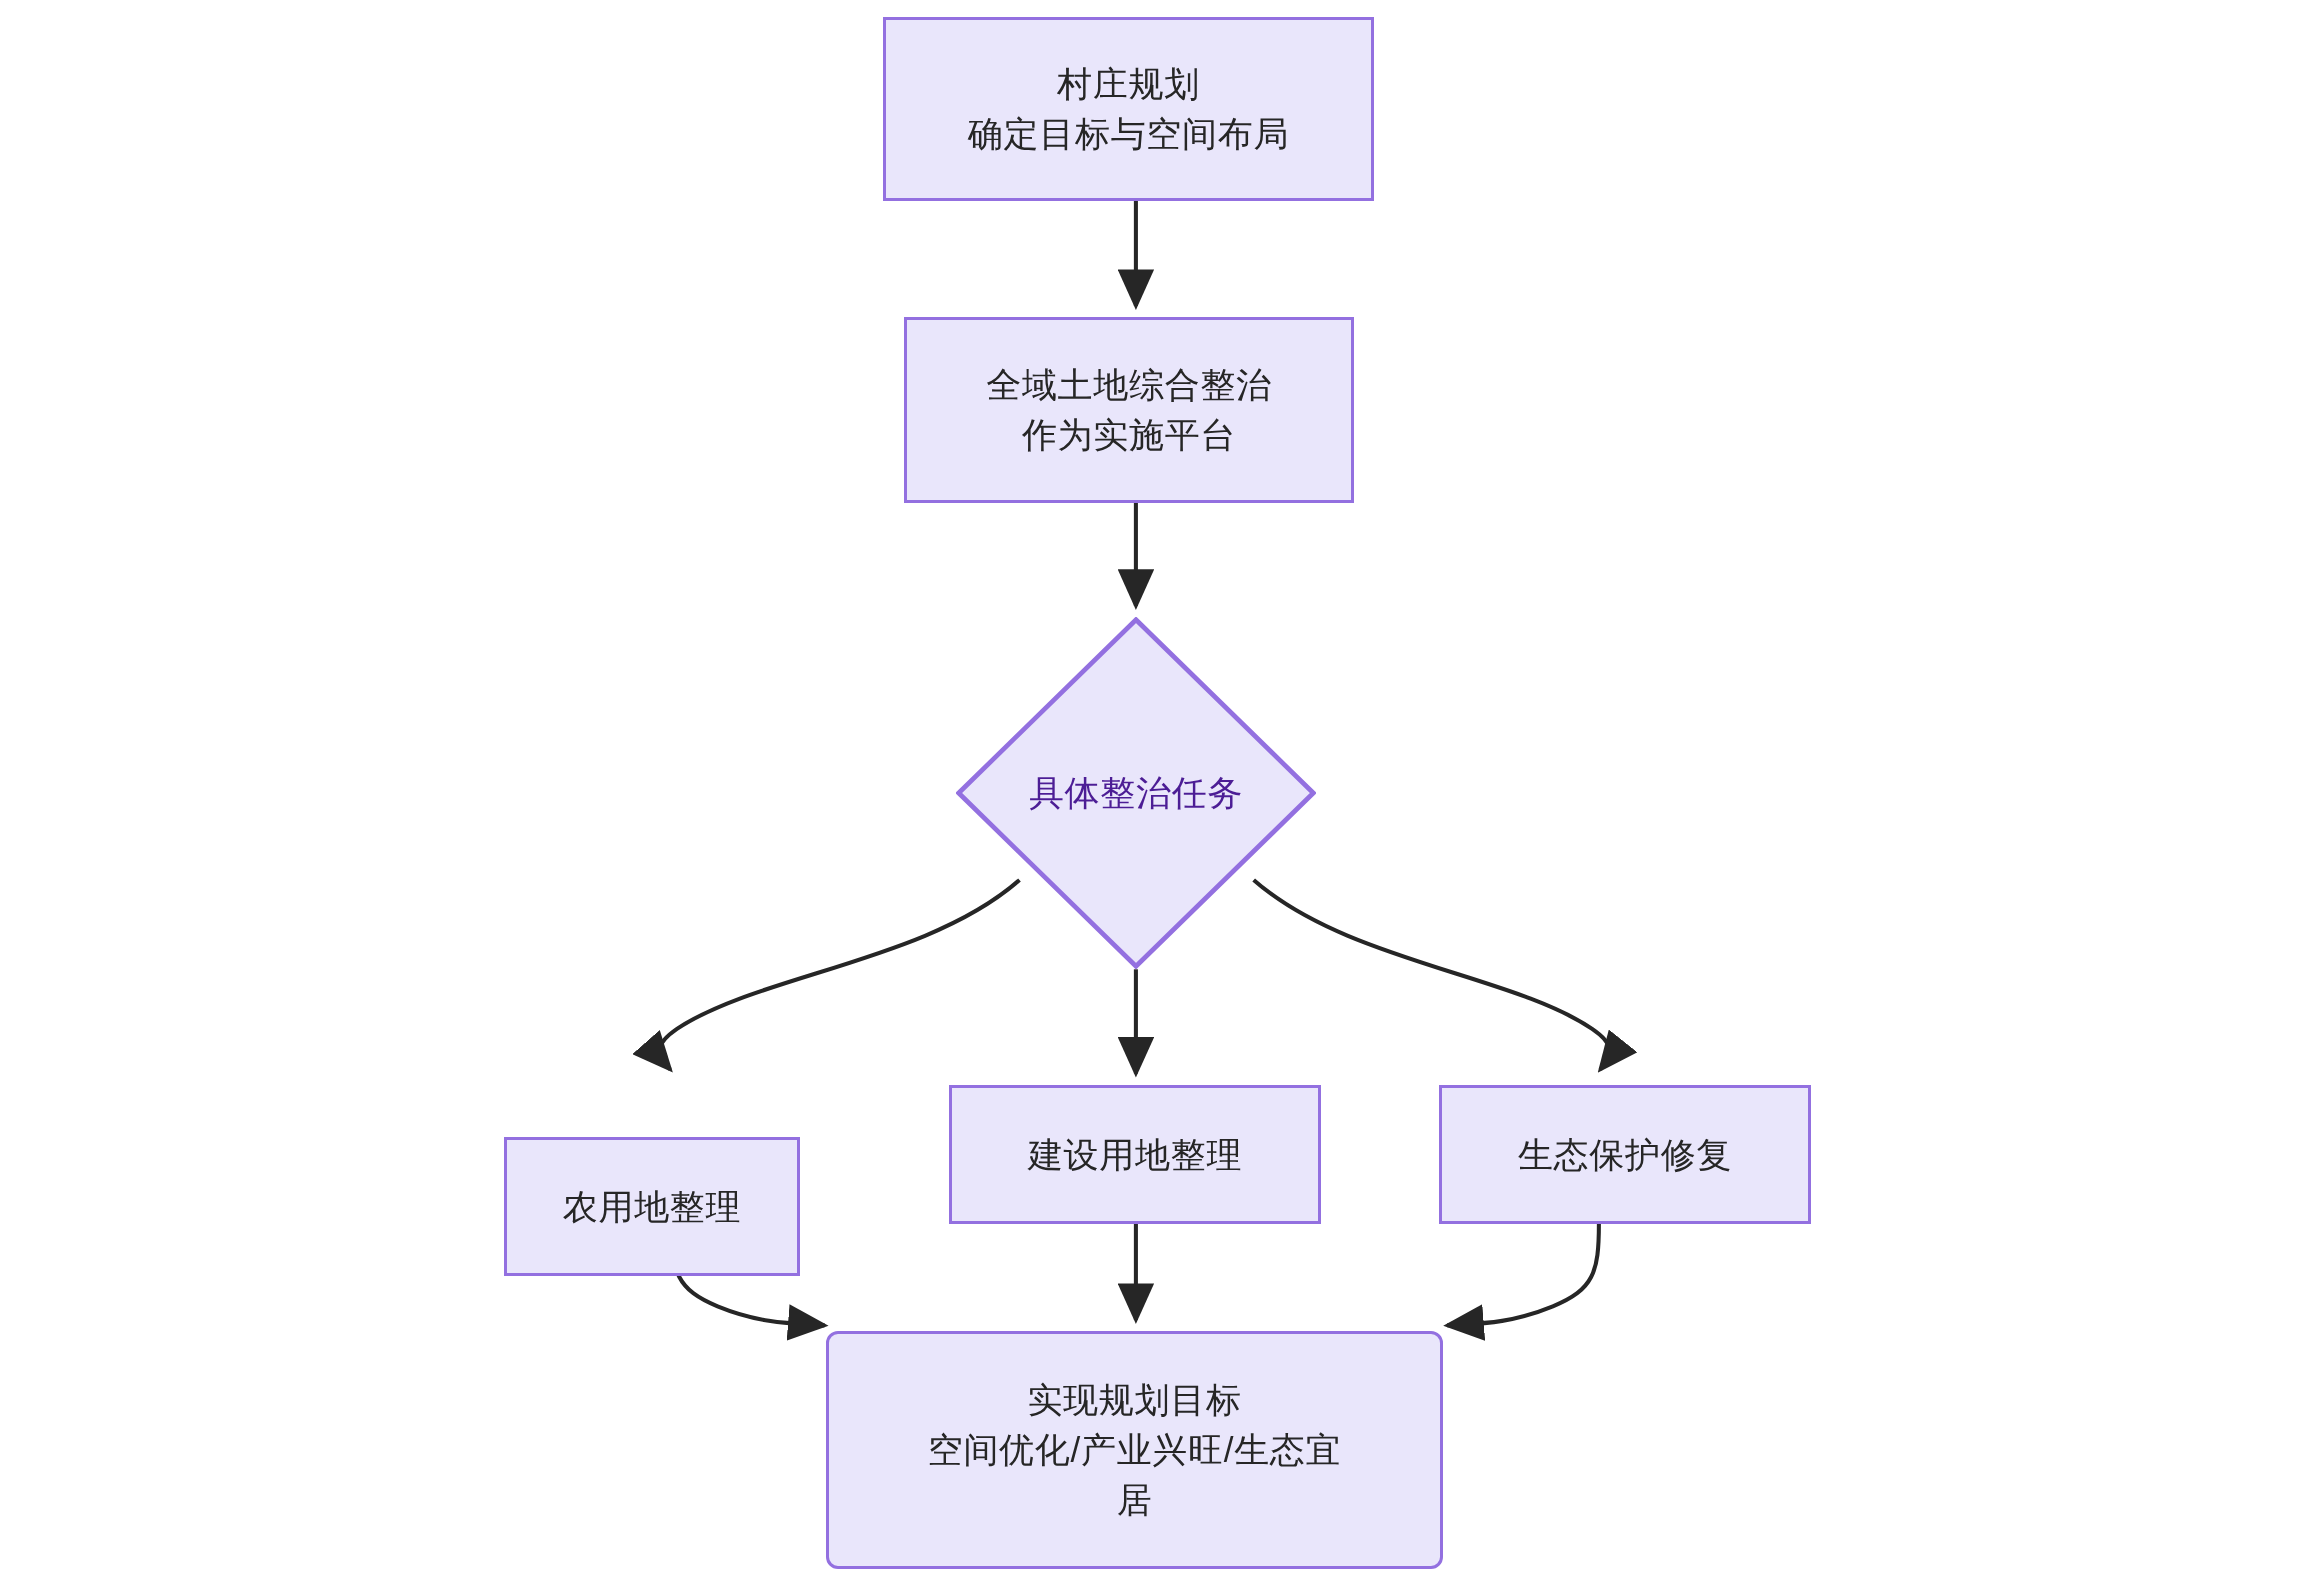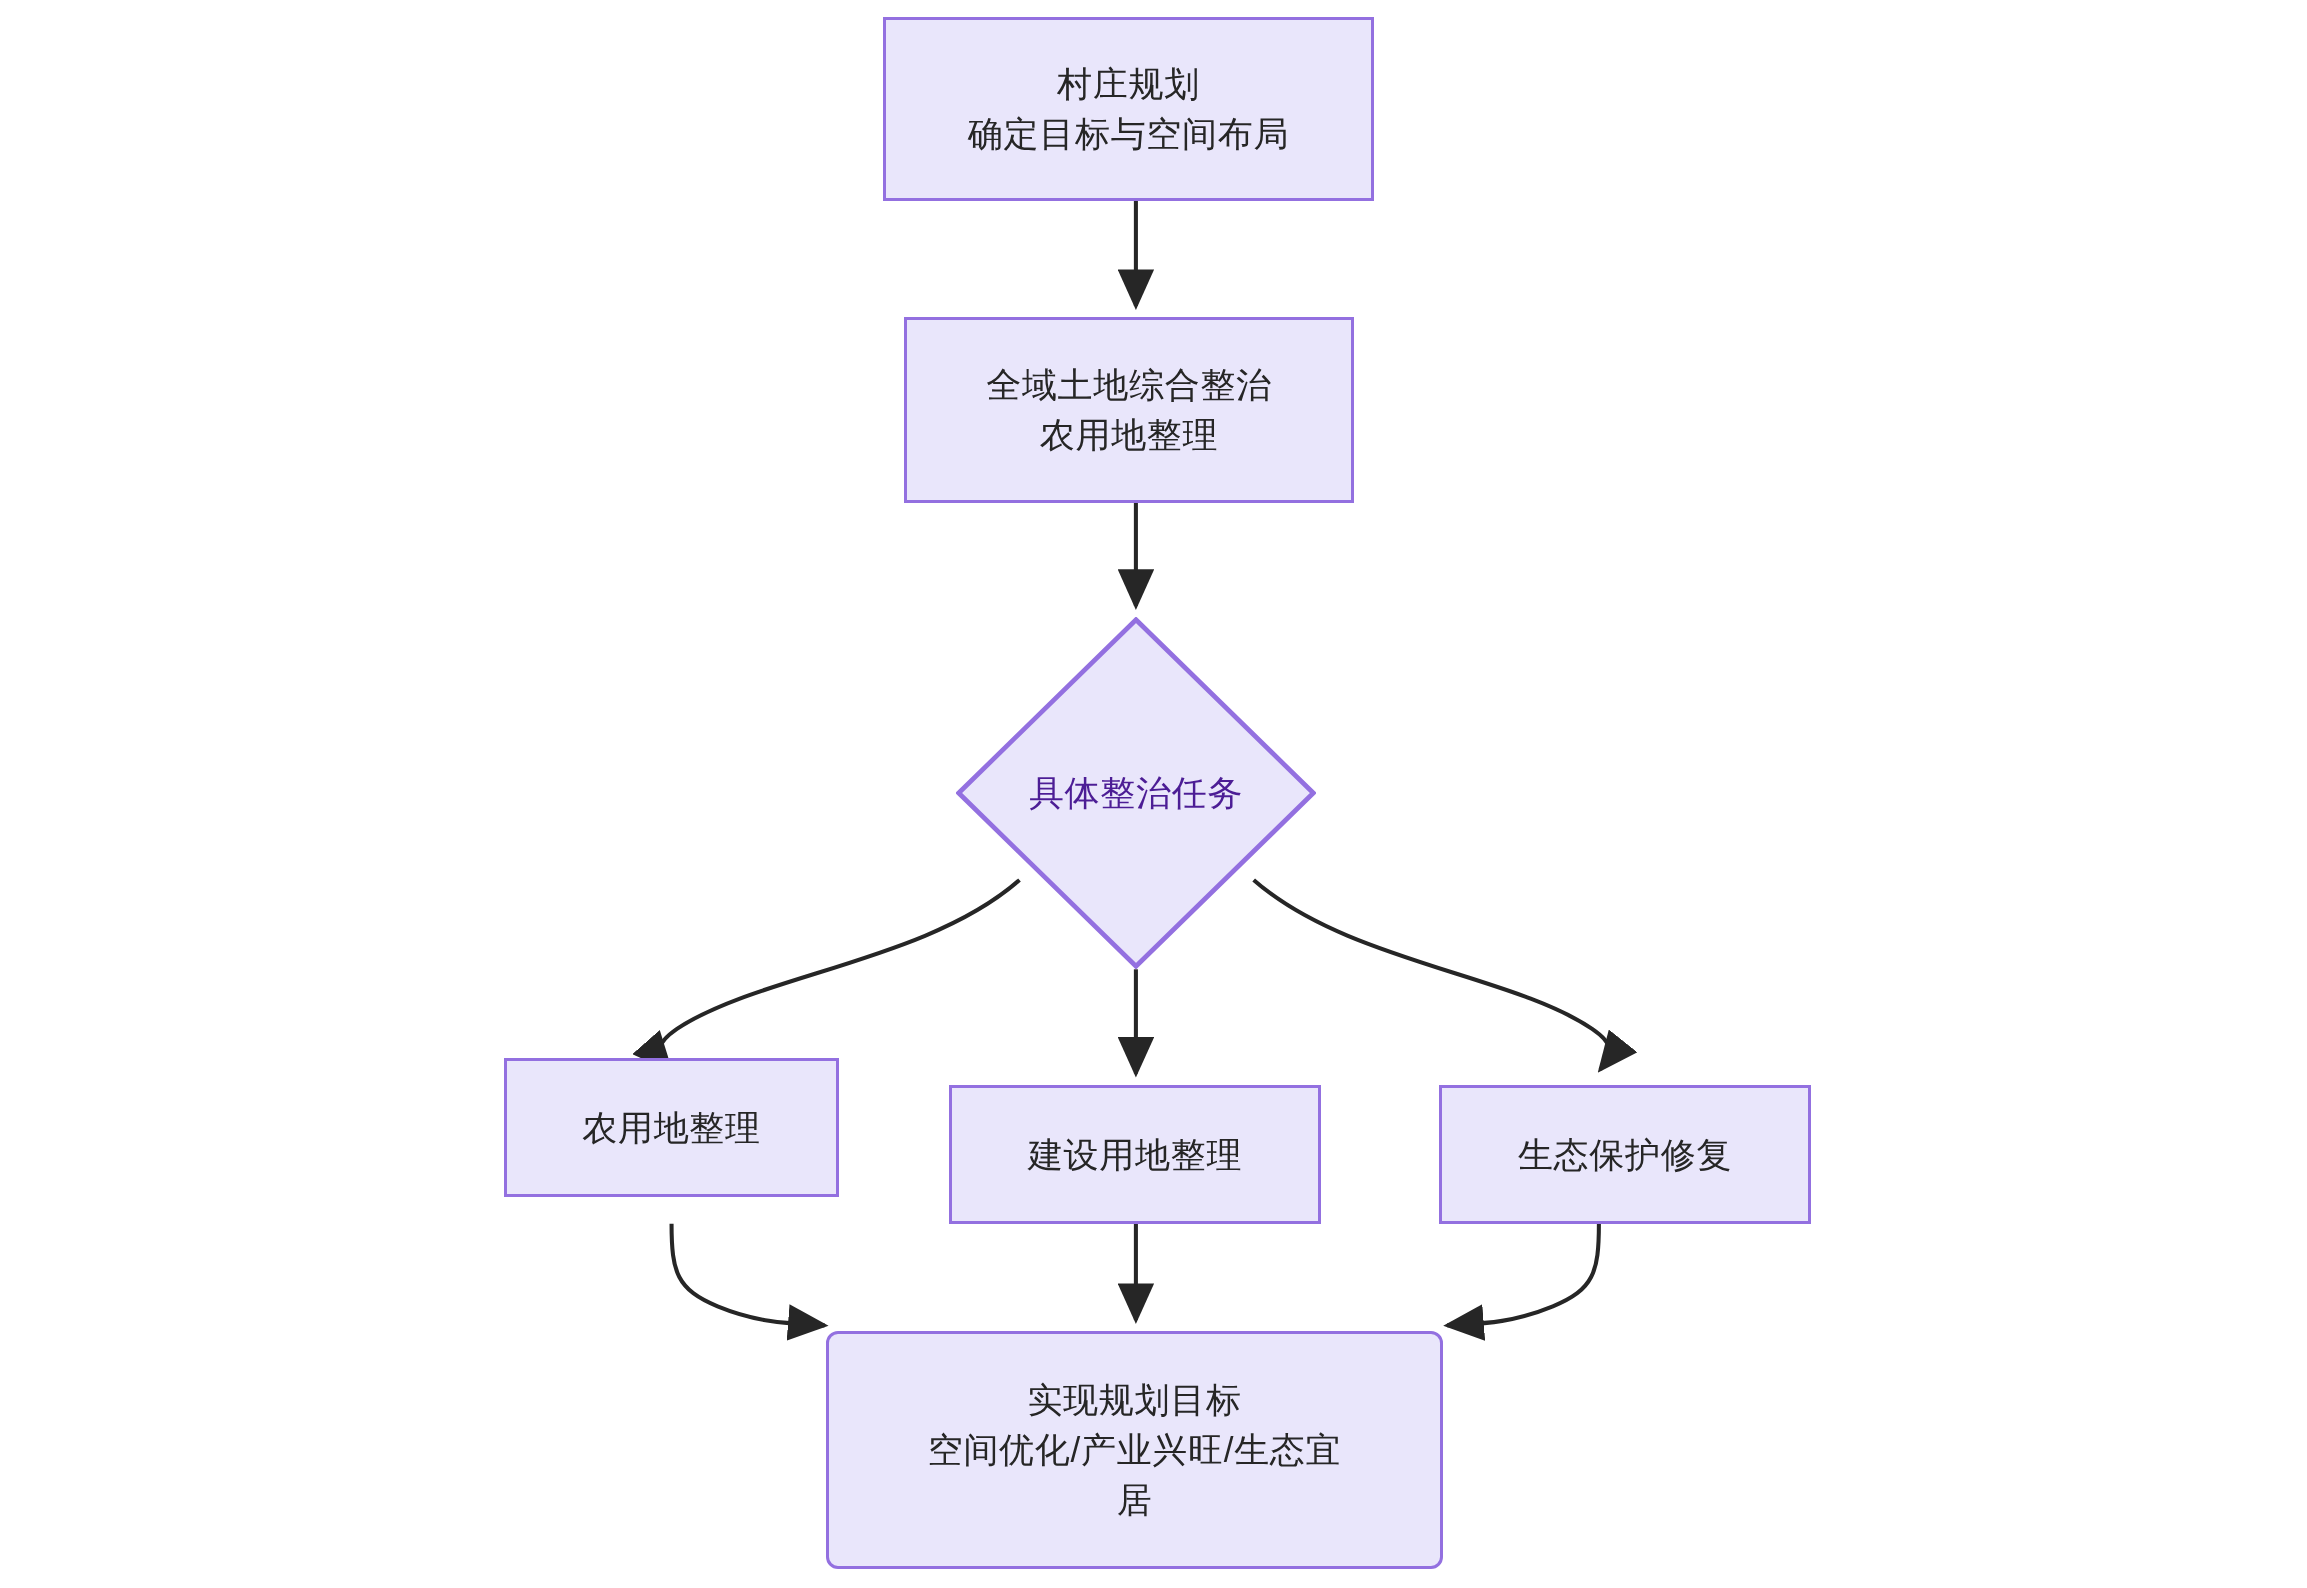--- a/index.html
+++ b/index.html
@@ -97,31 +97,31 @@
     <path d="M2362,1808 C2362,1880 2354,1905 2294,1930 C2226,1958 2176,1955 2138,1958" stroke="#262626" stroke-width="6" fill="none" marker-end="url(#arrowhead)"></path>
   </svg>
 
   <div class="node" style="left:883px; top:17px; width:491px; height:184px;">
     <div class="label">村庄规划
 确定目标与空间布局</div>
   </div>
 
   <div class="node" style="left:904px; top:317px; width:450px; height:186px;">
     <div class="label">全域土地综合整治
-农用地整理</div>
+作为实施平台</div>
   </div>
 
   <div class="diamond-wrap" style="left:956px; top:617px; width:360px; height:352px;">
     <svg class="diamond-shape" viewBox="0 0 532 520" preserveAspectRatio="none" xmlns="http://www.w3.org/2000/svg">
       <polygon points="266,4 528,260 266,516 4,260" fill="#e9e6fb" stroke="#9370e0" stroke-width="7"></polygon>
     </svg>
     <div class="label">具体整治任务</div>
   </div>
 
-  <div class="node" style="left:504px; top:1058px; width:335px; height:139px;">
+  <div class="node" style="left:504px; top:1137px; width:296px; height:139px;">
     <div class="label">农用地整理</div>
   </div>
 
   <div class="node" style="left:949px; top:1085px; width:372px; height:139px;">
     <div class="label">建设用地整理</div>
   </div>
 
   <div class="node" style="left:1429px; top:1085px; width:372px; height:139px;margin-left:10px;">
     <div class="label">生态保护修复</div>
   </div>

